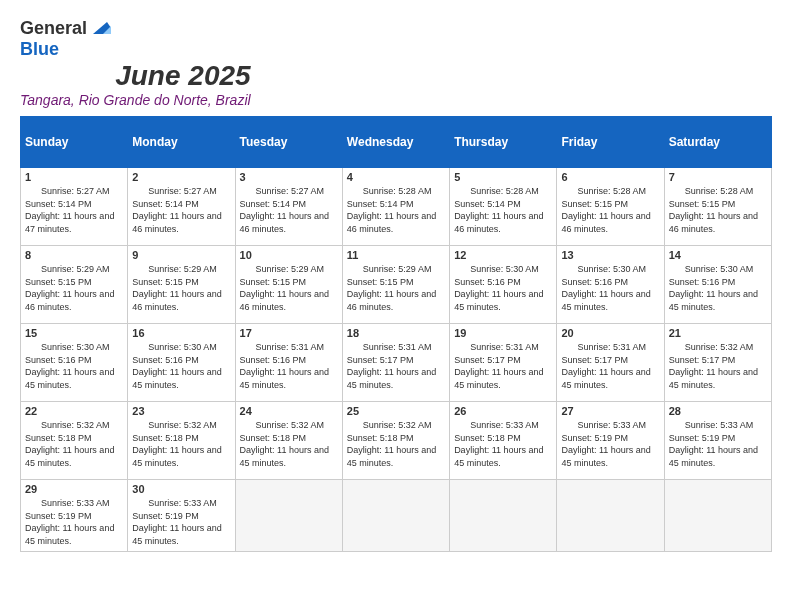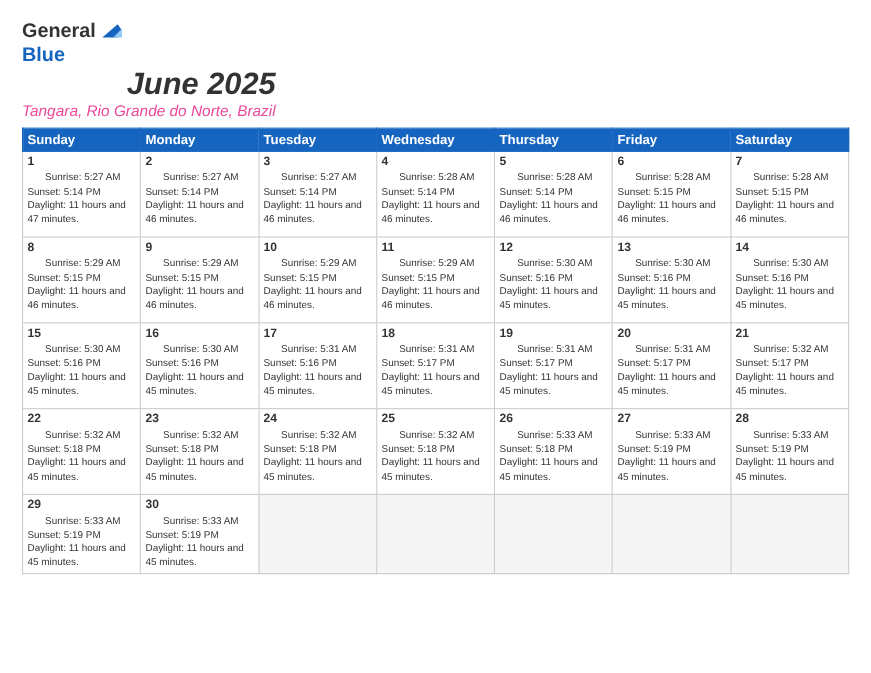--- a/index.html
+++ b/index.html
@@ -53,33 +53,33 @@
       text-align: right;
       font-style: italic;
     }
     .month-title {
       font-size: 28px;
       font-weight: bold;
       color: #333;
     }
     .location {
       font-size: 14px;
-      color: #ec4899;
+      color: #701a75;
     }
     .calendar {
       width: 100%;
       border-collapse: collapse;
       border: 1px solid #ccc;
     }
     .calendar th {
       background: #1565c0;
       color: #fff;
       font-size: 12px;
       font-weight: bold;
-      padding: 3px 4px;
+      padding: 18px 4px;
       text-align: left;
       border: 1px solid #1565c0;
     }
     .calendar td {
       width: 14.28%;
       vertical-align: top;
       padding: 3px 4px;
       border: 1px solid #ccc;
       font-size: 9.5px;
       color: #333;

